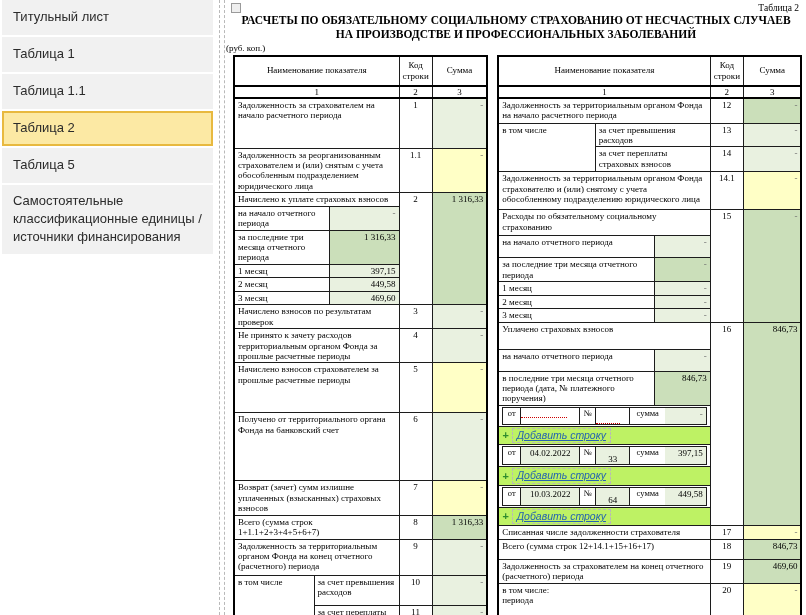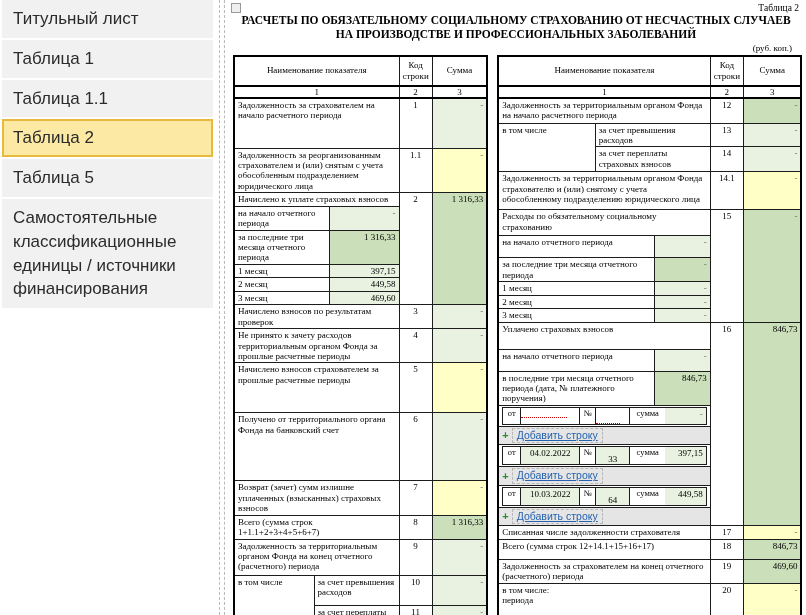--- a/index.html
+++ b/index.html
@@ -1,34 +1,34 @@
 <!DOCTYPE html>
 <html><head>
 <meta charset="utf-8">
 <style>
   html,body{margin:0;padding:0;background:#fff;}
   .app{position:relative;width:806px;height:615px;background:#fff;overflow:hidden;
        font-family:"Liberation Sans",sans-serif;}
   
   .sidebar{position:absolute;left:0;top:0;width:217px;height:100%;background:#fff;}
   .sb-item{margin:0 4px 2px 2px;background:#f1f1f1;min-height:21px;
-           padding:5px 9px;font-size:17px;color:#2b2b2b;line-height:1.4;
+           padding:5px 9px;font-size:13px;color:#2b2b2b;line-height:1.4;
            border:2px solid transparent;display:flex;align-items:center;cursor:default;}
   .sb-item.selected{background:#fce9a4;border:2px solid #e8b93f;}
   .pb-line{position:absolute;top:0;height:100%;width:0;border-left:1px dashed #b9b9b9;}
   .pb-line.l1{left:219px;}
   .pb-line.l2{left:224px;}
   
   .page{position:absolute;left:226px;top:0;width:580px;height:100%;background:#fff;
         font-family:"Liberation Serif","DejaVu Serif",serif;color:#000;}
   .marker{position:absolute;left:5px;top:3px;width:8px;height:8px;
           border:1px solid #9a9a9a;background:#efefef;}
   .corner{text-align:right;font-size:9.5px;padding:3px 7px 0 0;line-height:1.1;}
   .title{text-align:center;font-weight:bold;font-size:11.5px;line-height:1.18;margin-top:1px;}
-  .units{text-align:right;font-size:9px;padding-right:14px;margin:1px 0 2px 0;}
+  .units{font-size:9px;padding-right:14px;margin:1px 0 2px 0;}
   .tables{display:flex;gap:9px;margin-left:7px;align-items:flex-start;}
   
   table.t{border-collapse:collapse;table-layout:fixed;font-size:9px;line-height:1.16;
           border:2px solid #000;}
   table.t td{border:1px solid #1c1c1c;vertical-align:top;padding:1px 3px;overflow:hidden;}
   tr.hdr td{text-align:center;vertical-align:middle;border-bottom:2px solid #000;}
   tr.nums td{text-align:center;vertical-align:middle;padding:0;border-bottom:2px solid #000;}
   td.lbl{text-align:left;}
   td.month{padding-left:22px;}
   td.code{text-align:center;}
@@ -47,21 +47,21 @@
            background:#e9f1e0;padding-top:1px;}
   .pw-no{width:15px;text-align:center;font-size:8.5px;padding-top:1px;}
   .pw-num{width:33px;text-align:center;border-left:1px solid #1c1c1c;border-right:1px solid #1c1c1c;
           background:#e9f1e0;padding-top:7px;}
   .pw-sum{width:35px;text-align:center;font-size:8.5px;padding-top:1px;}
   .pw-amt{flex:1;text-align:right;background:#e9f1e0;padding:1px 3px 0 0;}
   .req{background:#fff;}
   .dots{display:inline-block;border-bottom:1px dotted #cc0000;height:8px;}
   .dots.w-date{width:46px;}
   .dots.w-num{width:24px;}
-  td.linkrow{border:none;padding:1px 1px 2px 3px;background:#e5e5e5;vertical-align:middle;}
+  td.linkrow{border:none;padding:1px 1px 2px 3px;background:#bef264;vertical-align:middle;font-style:italic;}
   .plus{color:#2e8b2e;font-weight:bold;font-family:"Liberation Sans",sans-serif;
         font-size:11px;margin-right:3px;display:inline-block;vertical-align:middle;}
   .addlink{color:#2563b0;text-decoration:underline;font-family:"Liberation Sans",sans-serif;
            font-size:10.5px;border:1px dashed #b8b8b8;padding:0 4px 1px 4px;cursor:pointer;
            display:inline-block;vertical-align:middle;}
 </style>
 </head>
 <body>
 
 <div class="app">

